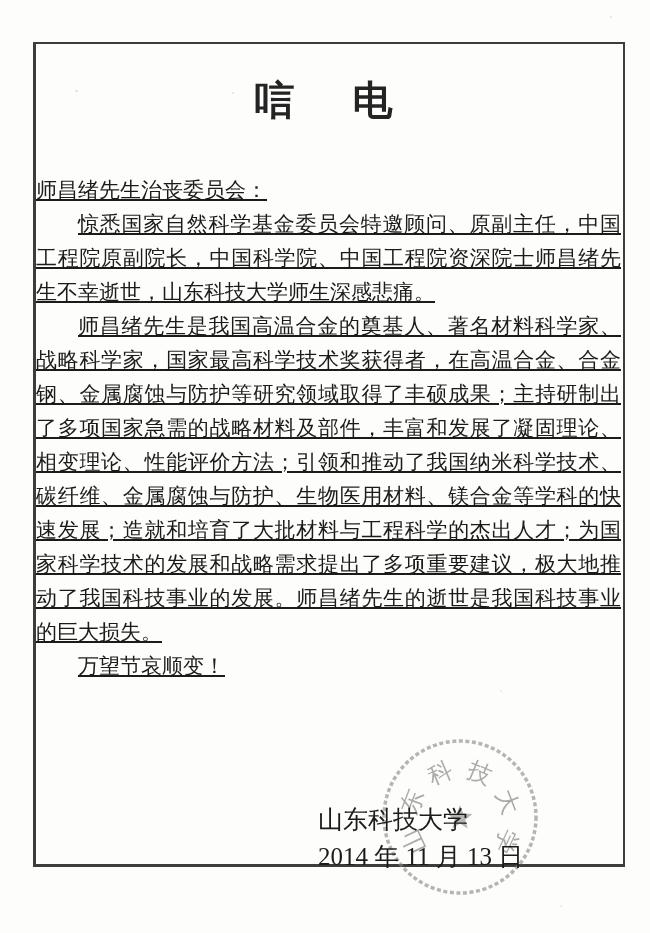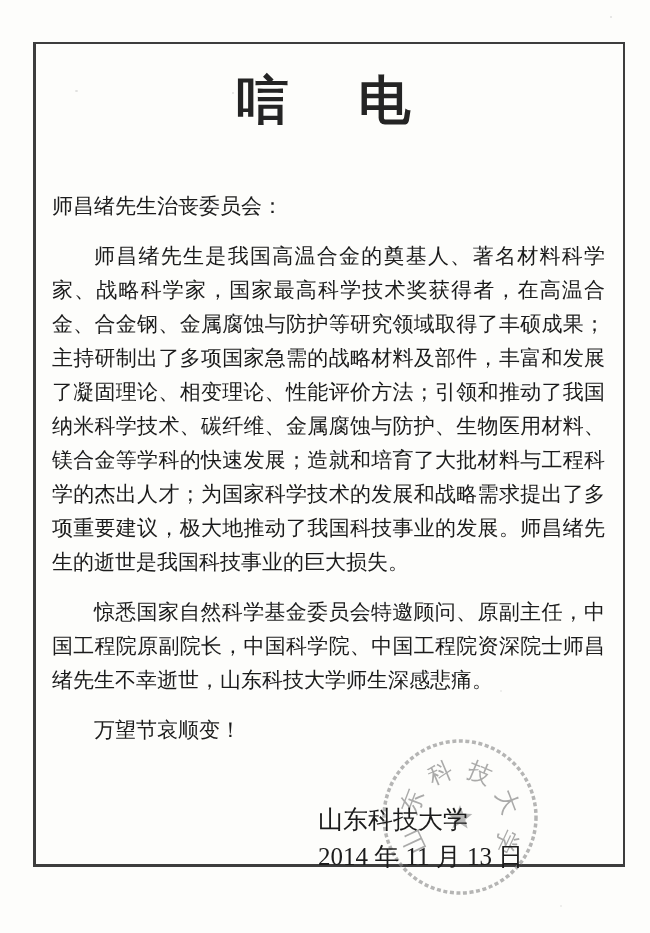--- a/index.html
+++ b/index.html
@@ -19,37 +19,37 @@
     border-color:#3d3d3d;
     border-width:2px 2px 3px 3px;
     pointer-events:none;
   }
   .title{
     position:absolute;
     left:35px;top:76px;
     width:586px;
     margin:0;
     text-align:center;
-    font-size:52px;
+    font-size:40px;
     line-height:50px;
     font-weight:700;
     letter-spacing:9px;
     color:#242424;
     z-index:2;
   }
   .letter-body{
     position:absolute;
     left:36px;top:173px;
     width:585px;
     font-size:21px;
     line-height:34px;
     text-align:justify;
     z-index:2;
   }
-  .letter-body p{margin:16px;}
+  .letter-body p{margin:0;text-decoration:underline;}
   .salutation{text-indent:0;}
   .para{text-indent:2em;}
   .sig-org,.sig-date{
     position:absolute;
     left:318px;
     width:242px;
     text-align:left;
     font-size:25px;
     line-height:34px;
     z-index:2;
@@ -89,22 +89,22 @@
 <body>
 
 <div class="page">
 
   <div class="frame"></div>
 
   <h1 class="title">唁　电</h1>
 
   <div class="letter-body">
     <p class="salutation">师昌绪先生治丧委员会：</p>
+    <p class="para">惊悉国家自然科学基金委员会特邀顾问、原副主任，中国工程院原副院长，中国科学院、中国工程院资深院士师昌绪先生不幸逝世，山东科技大学师生深感悲痛。</p>
     <p class="para">师昌绪先生是我国高温合金的奠基人、著名材料科学家、战略科学家，国家最高科学技术奖获得者，在高温合金、合金钢、金属腐蚀与防护等研究领域取得了丰硕成果；主持研制出了多项国家急需的战略材料及部件，丰富和发展了凝固理论、相变理论、性能评价方法；引领和推动了我国纳米科学技术、碳纤维、金属腐蚀与防护、生物医用材料、镁合金等学科的快速发展；造就和培育了大批材料与工程科学的杰出人才；为国家科学技术的发展和战略需求提出了多项重要建议，极大地推动了我国科技事业的发展。师昌绪先生的逝世是我国科技事业的巨大损失。</p>
-    <p class="para">惊悉国家自然科学基金委员会特邀顾问、原副主任，中国工程院原副院长，中国科学院、中国工程院资深院士师昌绪先生不幸逝世，山东科技大学师生深感悲痛。</p>
     <p class="para">万望节哀顺变！</p>
   </div>
 
   <svg class="seal" id="seal-svg" viewBox="0 0 166 166">
     <circle class="seal-ring" cx="83" cy="83" r="76"></circle>
     <polygon class="seal-star" transform="translate(83,84)" points="0,-13 3.23,-4.45 12.36,-4.02 5.23,1.70 7.64,10.52 0,5.5 -7.64,10.52 -5.23,1.70 -12.36,-4.02 -3.23,-4.45"></polygon>
   <text x="36.77830286113085" y="107.55353134877566" transform="rotate(-115 36.77830286113085 107.55353134877566)" class="seal-char">山</text>
       <text x="35.38739824864271" y="67.72323457318969" transform="rotate(-69 35.38739824864271 67.72323457318969)" class="seal-char">东</text>
       <text x="63.07271244704704" y="39.054252473925544" transform="rotate(-23 63.07271244704704 39.054252473925544)" class="seal-char">科</text>
       <text x="102.92728755295296" y="39.054252473925544" transform="rotate(23 102.92728755295296 39.054252473925544)" class="seal-char">技</text>

